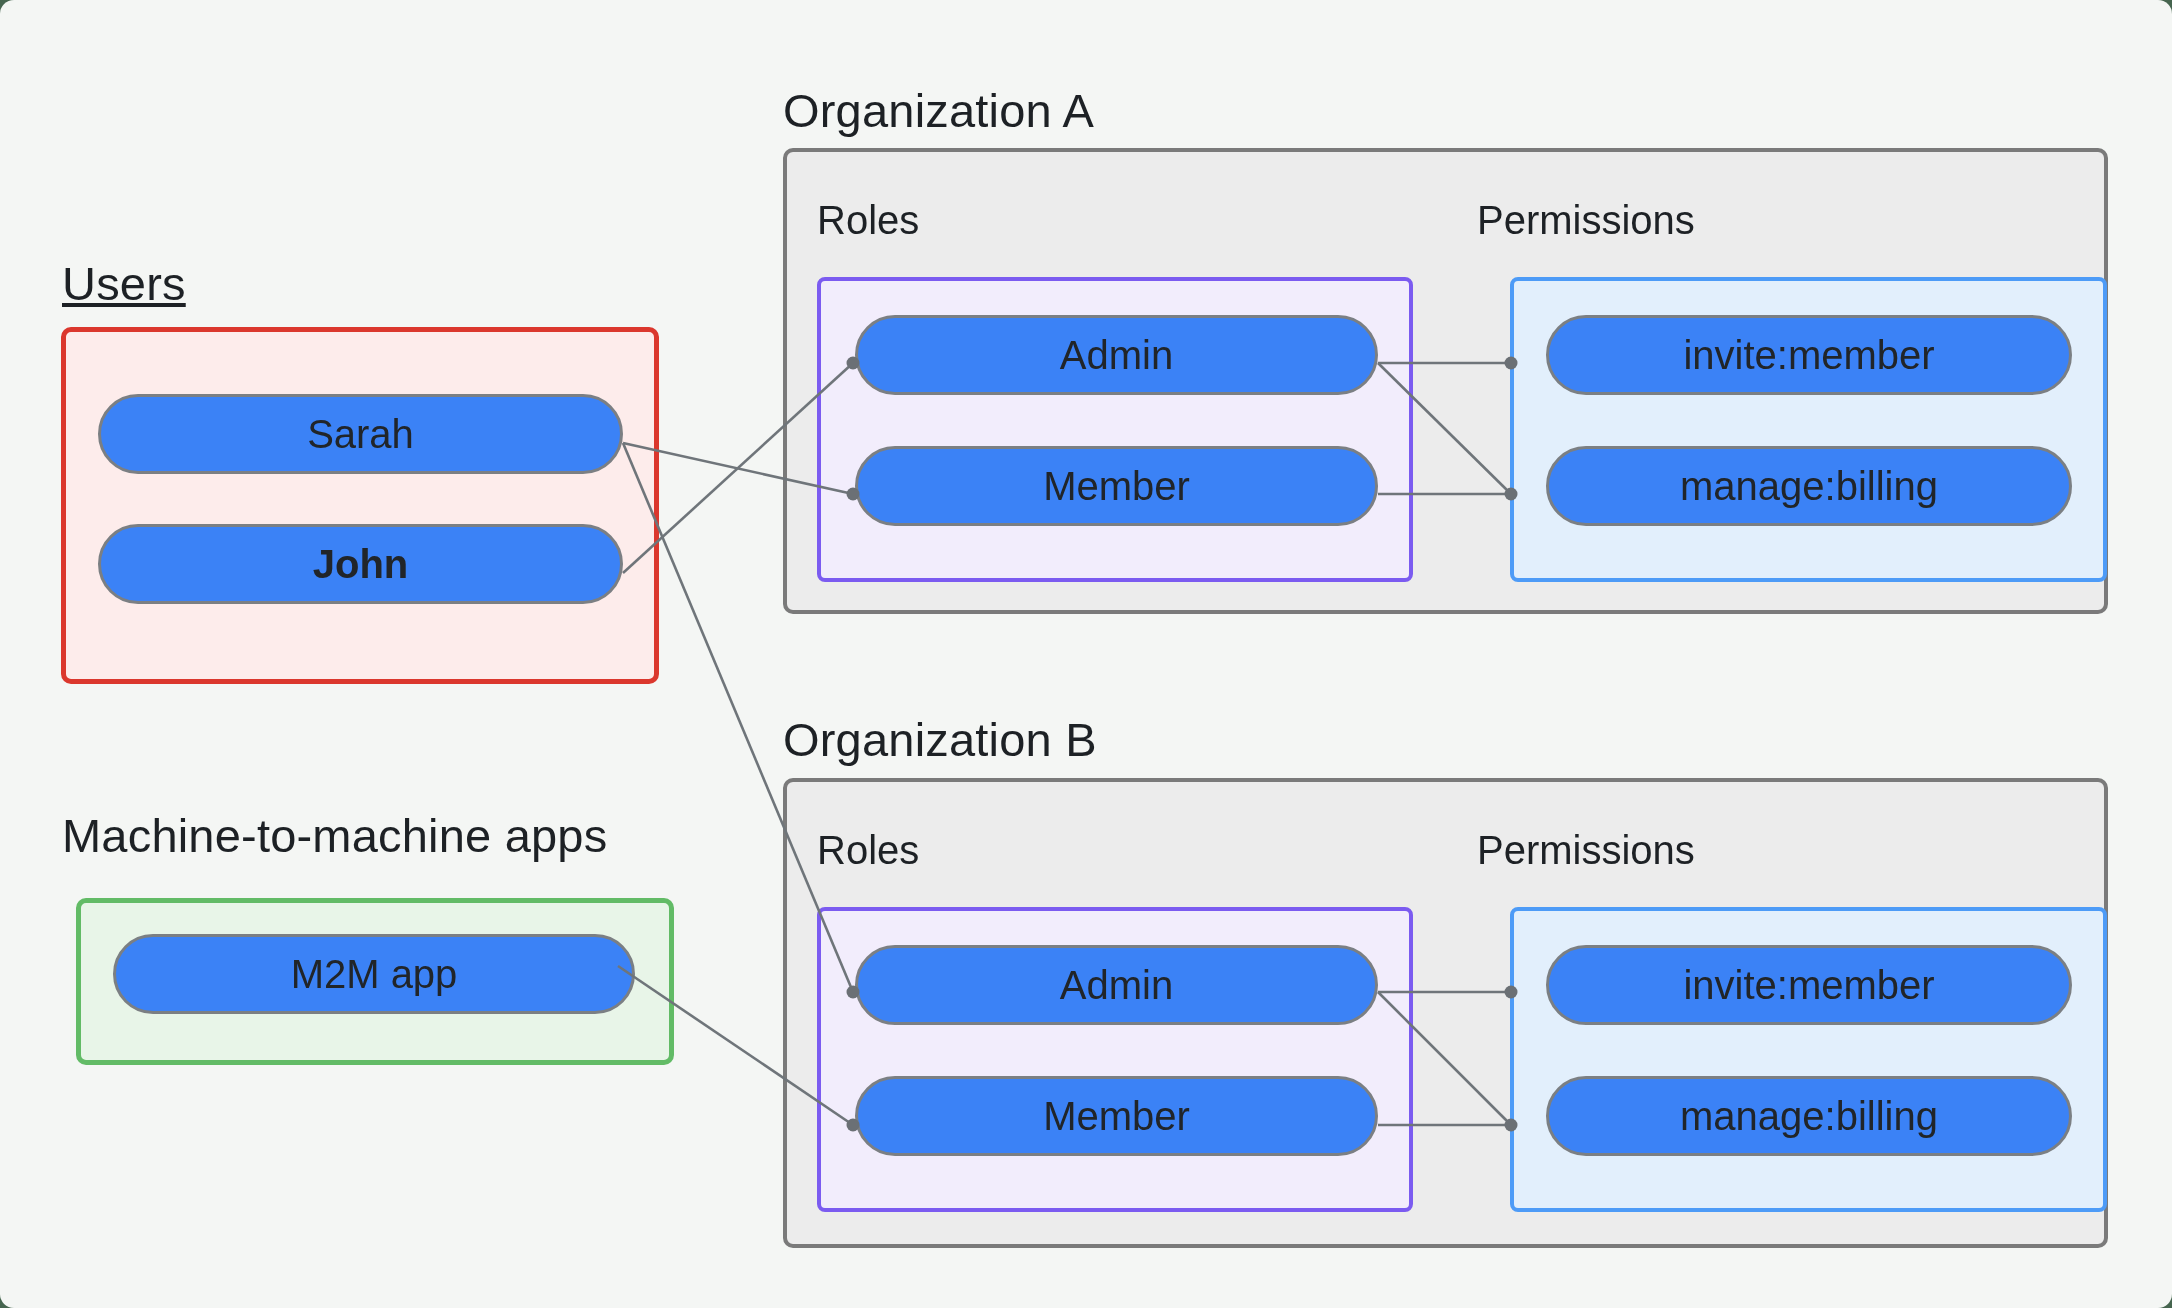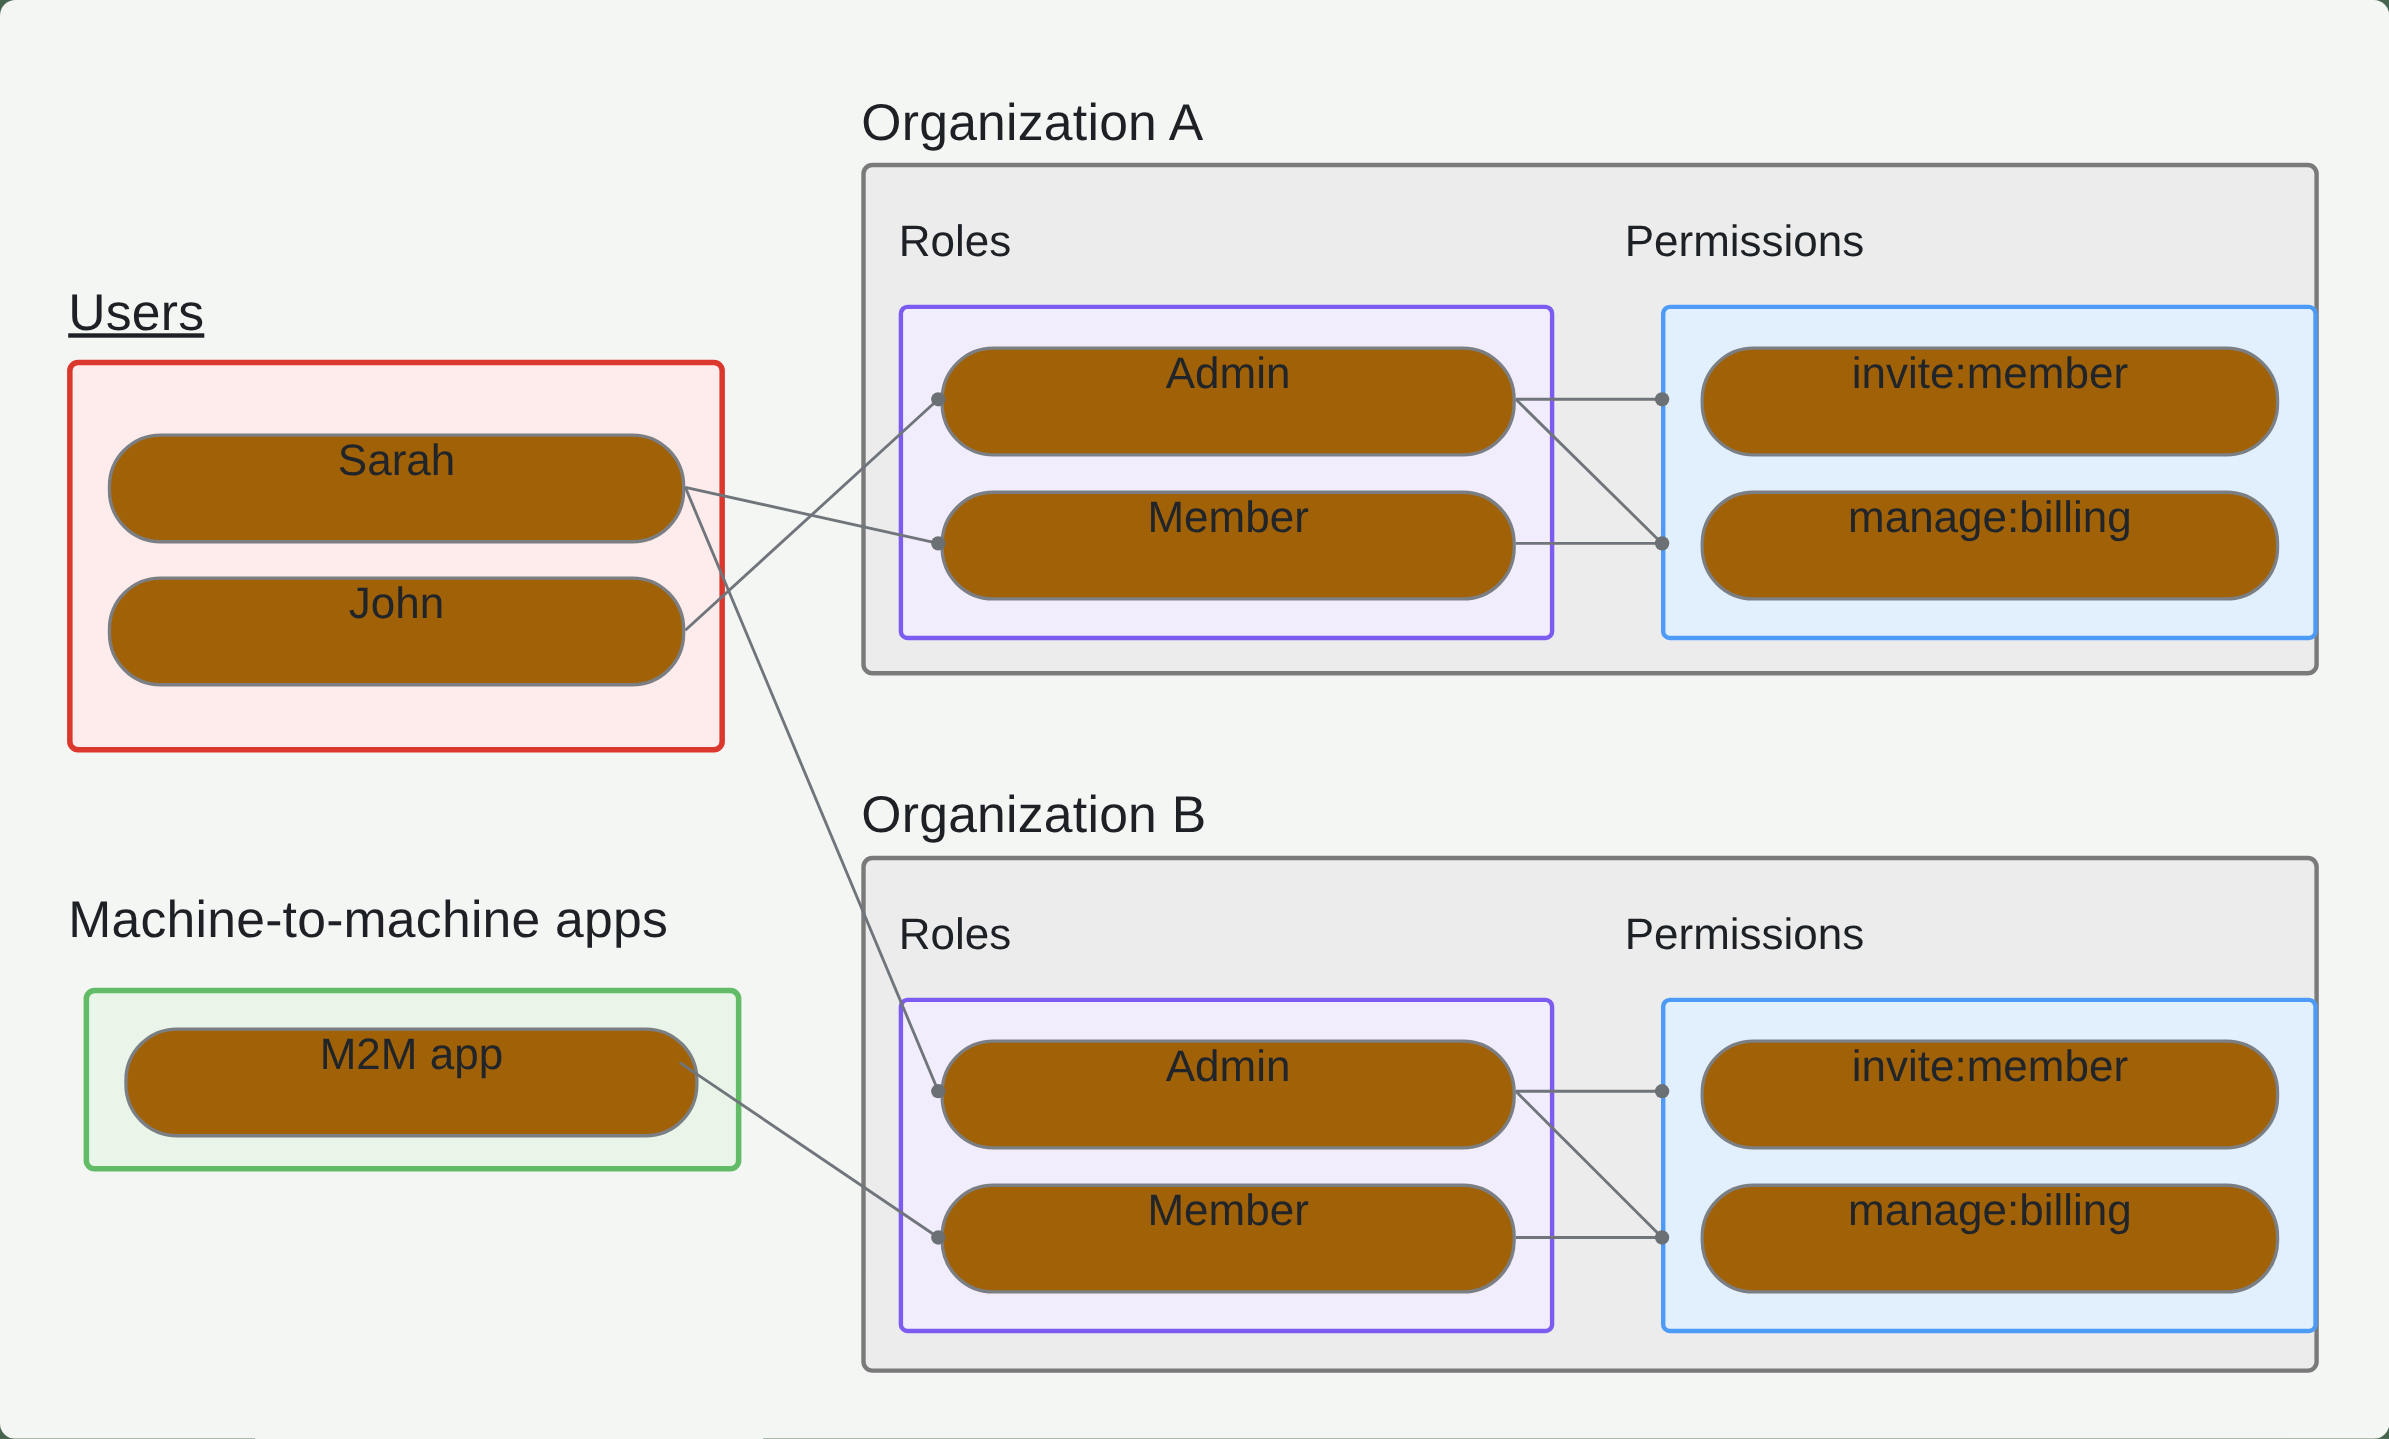--- a/index.html
+++ b/index.html
@@ -63,25 +63,26 @@
     position:absolute;
     box-sizing:border-box;
     left:690px; top:125px; width:597px; height:305px;
     background:#e2effc; border:4px solid #4d9bf7;
     border-radius:8px;
     margin-left:33px;
   }
   .pill{
     position:absolute;
     box-sizing:border-box;
-    height:100px;
-    background:#a16207;
+    height:80px;
+    background:#3b82f6;
     border:3px solid #7b7f83;
     border-radius:48px;
     display:flex;
+    align-items:center;
     justify-content:center;
     font-size:40px;
     color:#212529;
     white-space:nowrap;
   }
   #connections{
     position:absolute;
     left:0; top:0;
     width:2172px; height:1308px;
     pointer-events:none;
@@ -90,21 +91,21 @@
 </head>
 <body>
 
 <div id="card">
 
   <div class="label" style="left:62px; top:246px;text-decoration:underline;">Users</div>
   <div class="box users-box">
     <div class="pill" style="left:32px; top:62px; width:525px;">
       <span>Sarah</span>
     </div>
-    <div class="pill" style="left:32px; top:192px; width:525px;">
+    <div class="pill" style="left:32px; top:192px; width:525px;font-weight:bold;">
       <span>John</span>
     </div>
   </div>
 
   <div class="label" style="left:62px; top:798px;">Machine-to-machine apps</div>
   <div class="box m2m-box">
     <div class="pill" style="left:32px; top:31px; width:522px;">
       <span>M2M app</span>
     </div>
   </div>

